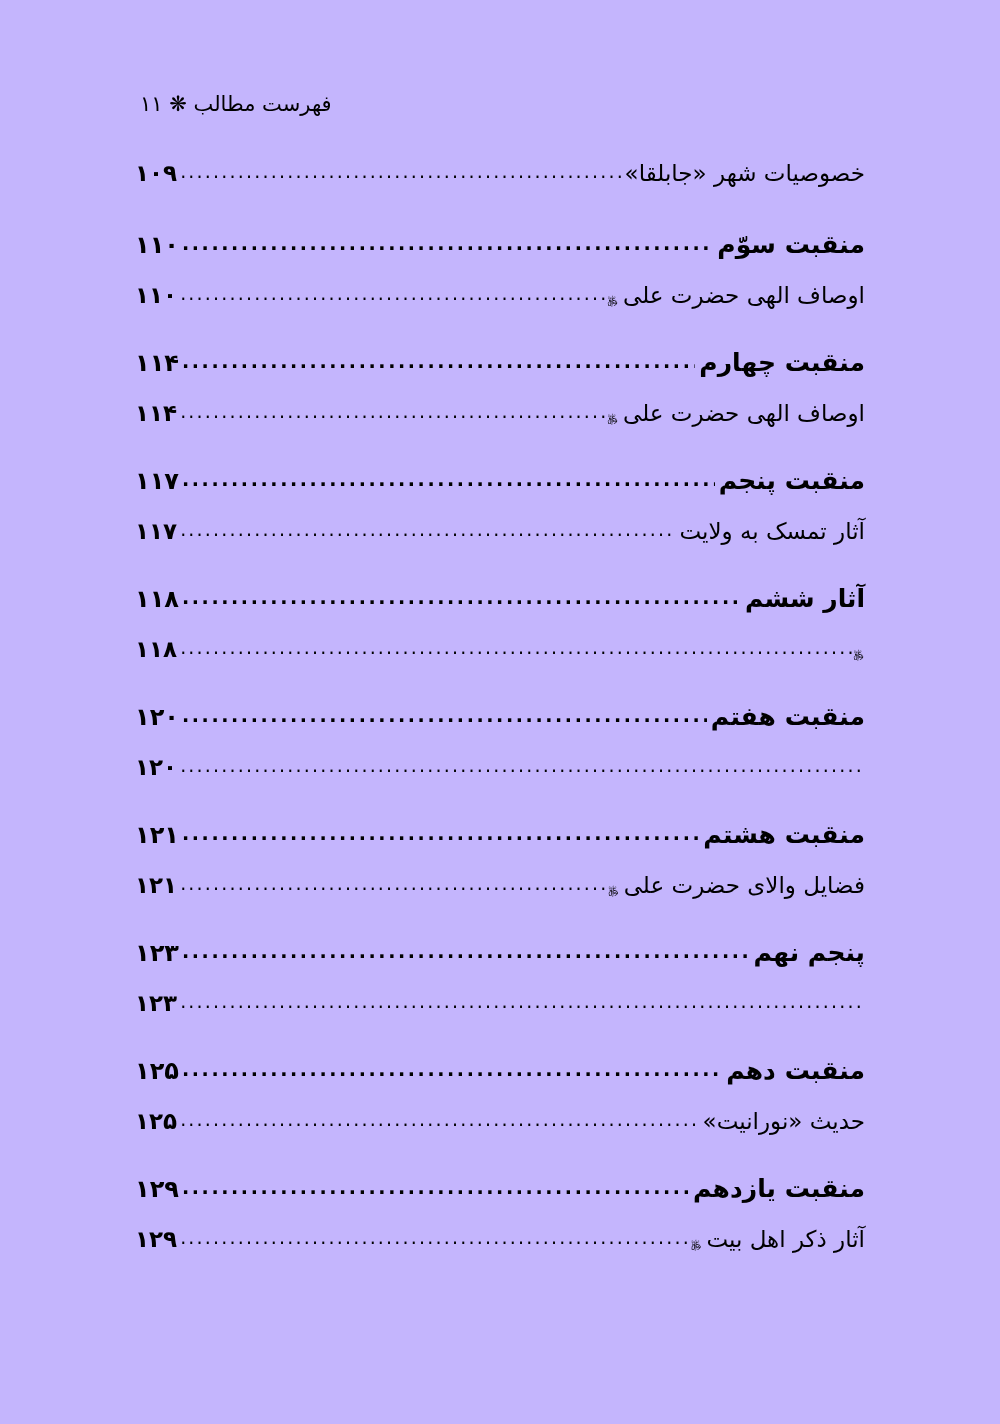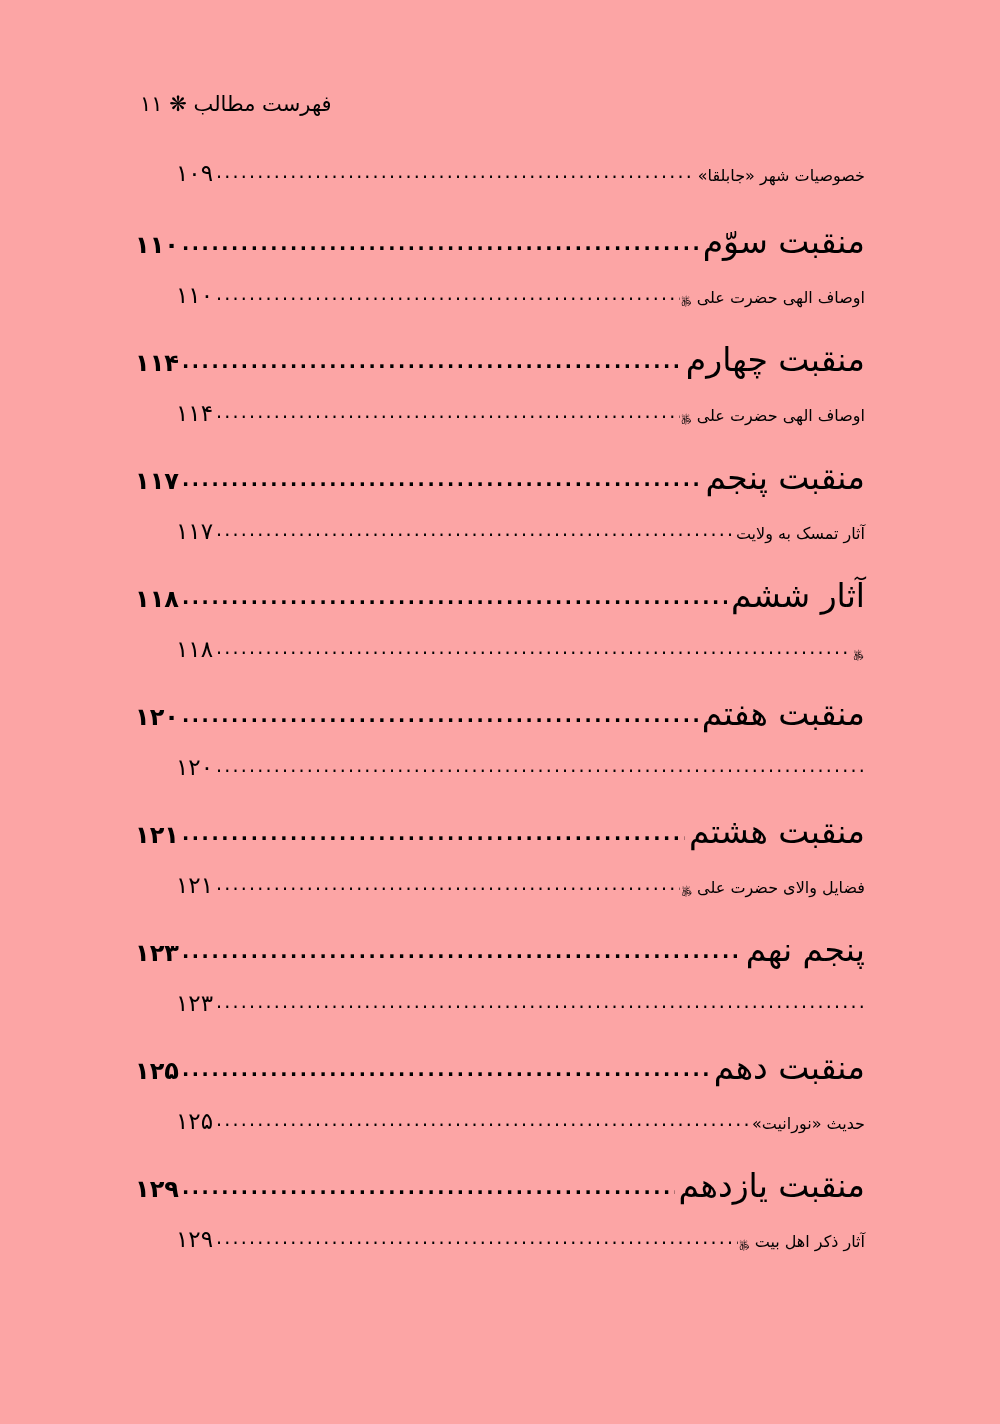--- a/index.html
+++ b/index.html
@@ -13,21 +13,21 @@
     height: 1424px;
     position: relative;
     overflow: hidden;
     font-family: "DejaVu Sans", "Liberation Sans", sans-serif;
     color: #000000;
   }
 
   .page {
     position: absolute;
     inset: 0;
-    background: #fca5a5;
+    background: #c4b5fd;
   }
 
   
   .running-header {
     position: absolute;
     top: 92px;
     right: 0;
     left: 0;
     padding-right: 0;
     padding-left: 140px;
@@ -89,44 +89,44 @@
     unicode-bidi: isolate;
     text-align: left;
     padding-right: 3px;
   }
 
   
   .level-section {
     height: 60px;
   }
   .level-section .entry-title {
-    font-size: 33px;
-    font-weight: 400;
+    font-size: 25px;
+    font-weight: 700;
+    margin-top: 8px;
   }
   .level-section .page-num {
     font-size: 24px;
     font-weight: 700;
   }
   .level-section .leader {
     font-weight: 700;
     letter-spacing: 2.6px;
   }
 
   
   .level-sub {
     height: 58px;
   }
   .level-sub .entry-title {
-    font-size: 16px;
+    font-size: 23px;
     font-weight: 400;
   }
   .level-sub .page-num {
     font-size: 23px;
-    font-weight: 400;
-    margin-left: 41px;
+    font-weight: 700;
   }
   .level-sub .leader {
     font-weight: 400;
   }
 
   
   .toc-row:first-child {
     height: 62px;
   }
 

